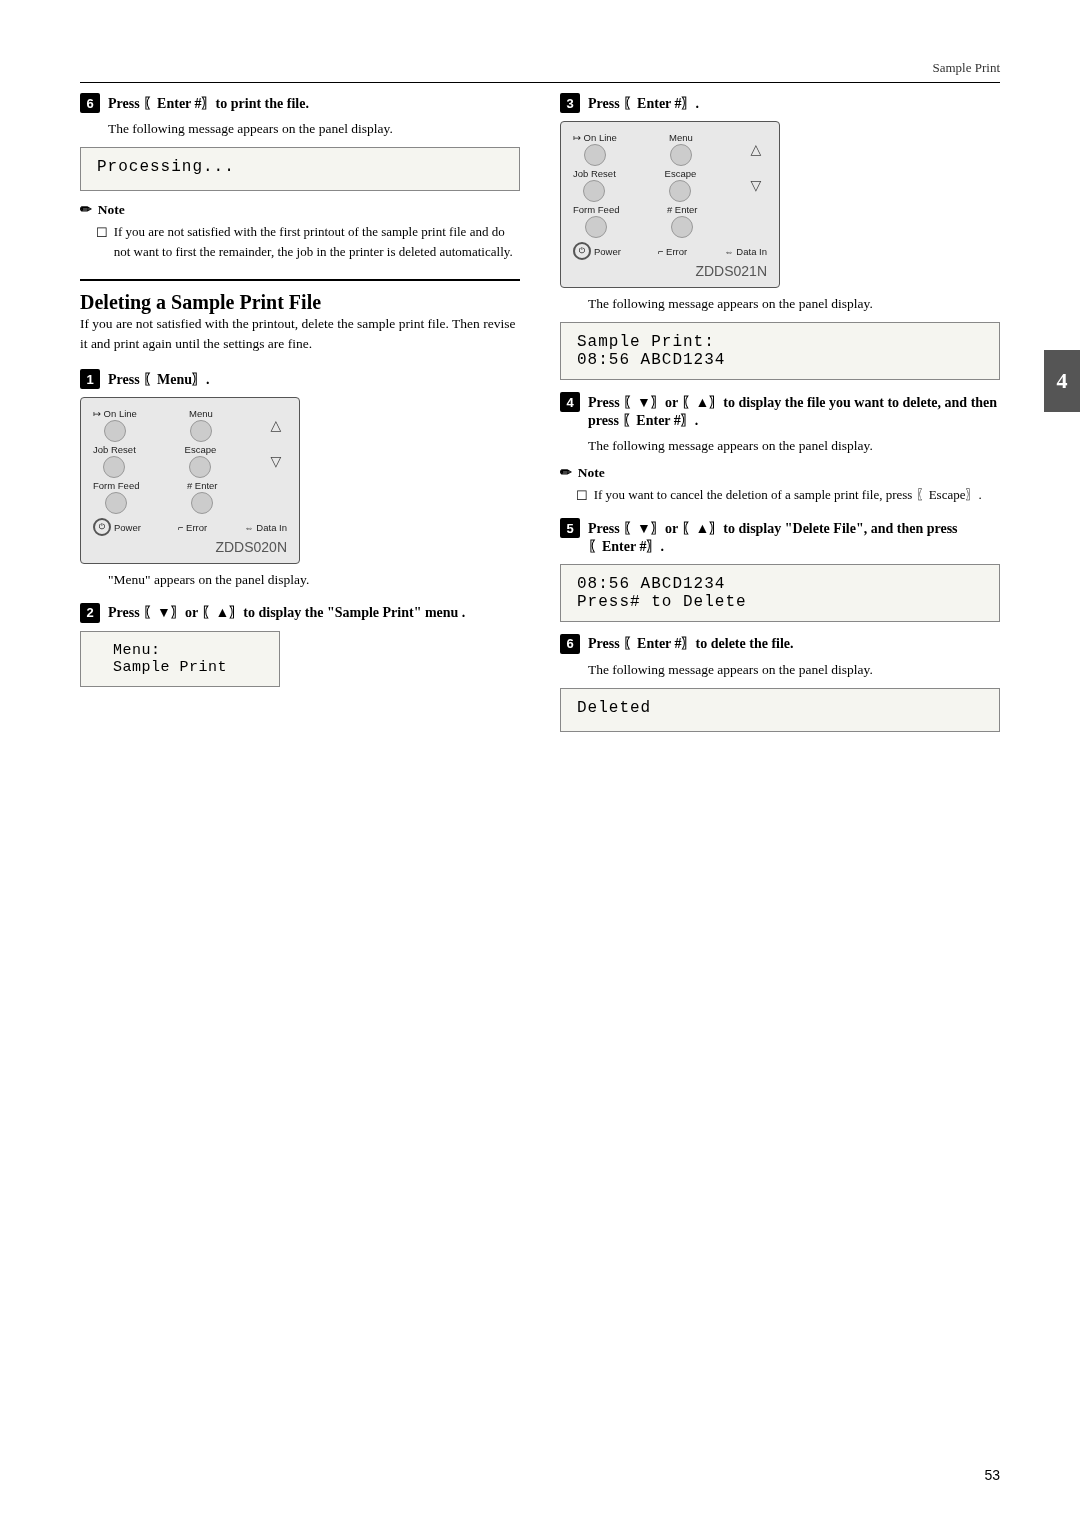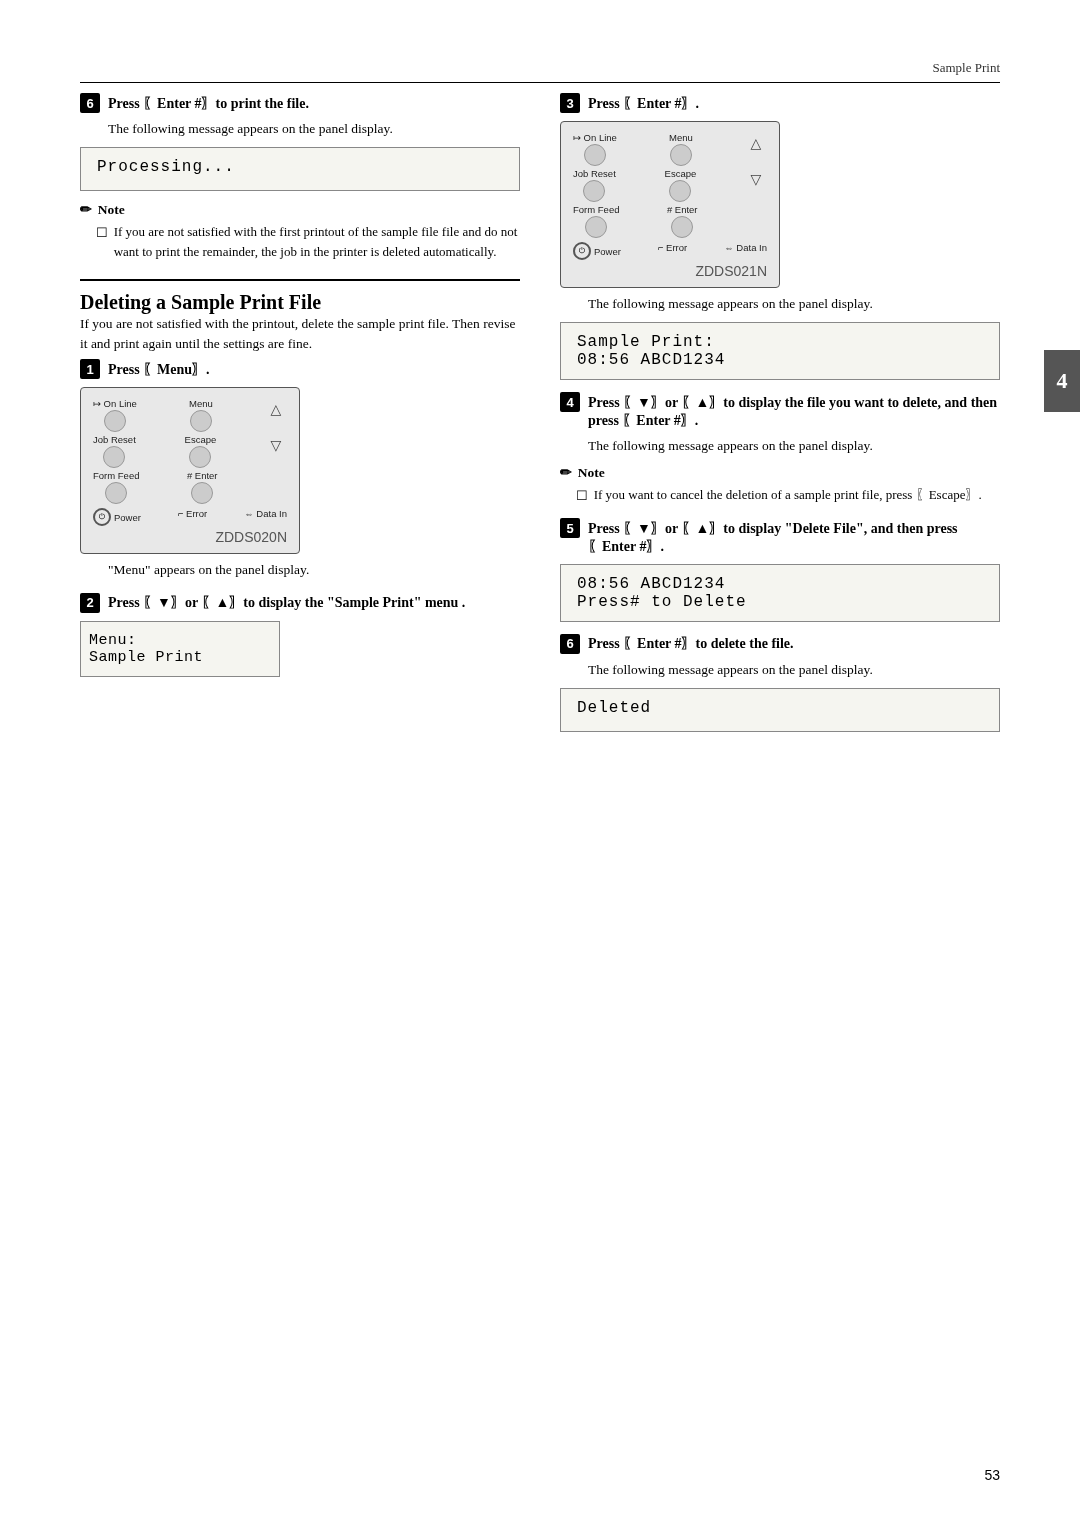--- a/index.html
+++ b/index.html
@@ -128,35 +128,36 @@
       margin: 16px 0 10px 0;
     }
     .section-title {
       font-size: 20px;
       font-weight: bold;
       margin-bottom: 0;
     }
     .section-body {
       font-size: 13.5px;
       line-height: 1.55;
-      margin-bottom: 4px;
+      margin-bottom: 14px;
     }
     
     .panel-diagram {
       border: 1.5px solid #555;
       background: #e8e8e8;
       border-radius: 4px;
       padding: 10px 12px 8px 12px;
       margin: 8px 0 6px 0;
       width: 220px;
       position: relative;
     }
     .panel-row {
       display: flex;
       justify-content: space-between;
+      align-items: center;
       margin-bottom: 2px;
     }
     .panel-label {
       font-family: Arial, sans-serif;
       font-size: 9.5px;
       color: #222;
       text-align: center;
     }
     .panel-btn {
       display: flex;
@@ -211,21 +212,21 @@
       bottom: 45px;
       right: 80px;
       font-size: 14px;
       font-family: Arial, sans-serif;
     }
     .menu-lcd {
       border: 1px solid #888;
       background: #f5f5f0;
       font-family: 'Courier New', Courier, monospace;
       font-size: 15px;
-      padding: 10px 8px;
+      padding: 10px 32px;
       margin: 8px 0 8px 0;
       width: 200px;
       letter-spacing: 0.5px;
     }
     .step-block {
       margin-bottom: 12px;
     }
   </style>
 </head>
 <body>
@@ -250,21 +251,21 @@
         <div class="body-text">The following message appears on the panel display.</div>
         <div class="lcd-box">Processing...</div>
         <div class="note-section">
           <div class="note-header">
             <span class="pencil-icon">✏</span>
             <span>Note</span>
           </div>
           <div class="note-body">
             <div class="note-item">
               <span class="checkbox-sym">☐</span>
-              <span>If you are not satisfied with the first printout of the sample file file and do not want to print the remainder, the job in the printer is deleted automatically.</span>
+              <span>If you are not satisfied with the first printout of the sample print file and do not want to first the remainder, the job in the printer is deleted automatically.</span>
             </div>
           </div>
         </div>
       </div>
 
       <div class="section-divider"></div>
 
       <div class="section-title">Deleting a Sample Print File</div>
       <div class="section-body">If you are not satisfied with the printout, delete the sample print file. Then revise it and print again until the settings are fine.</div>
 

